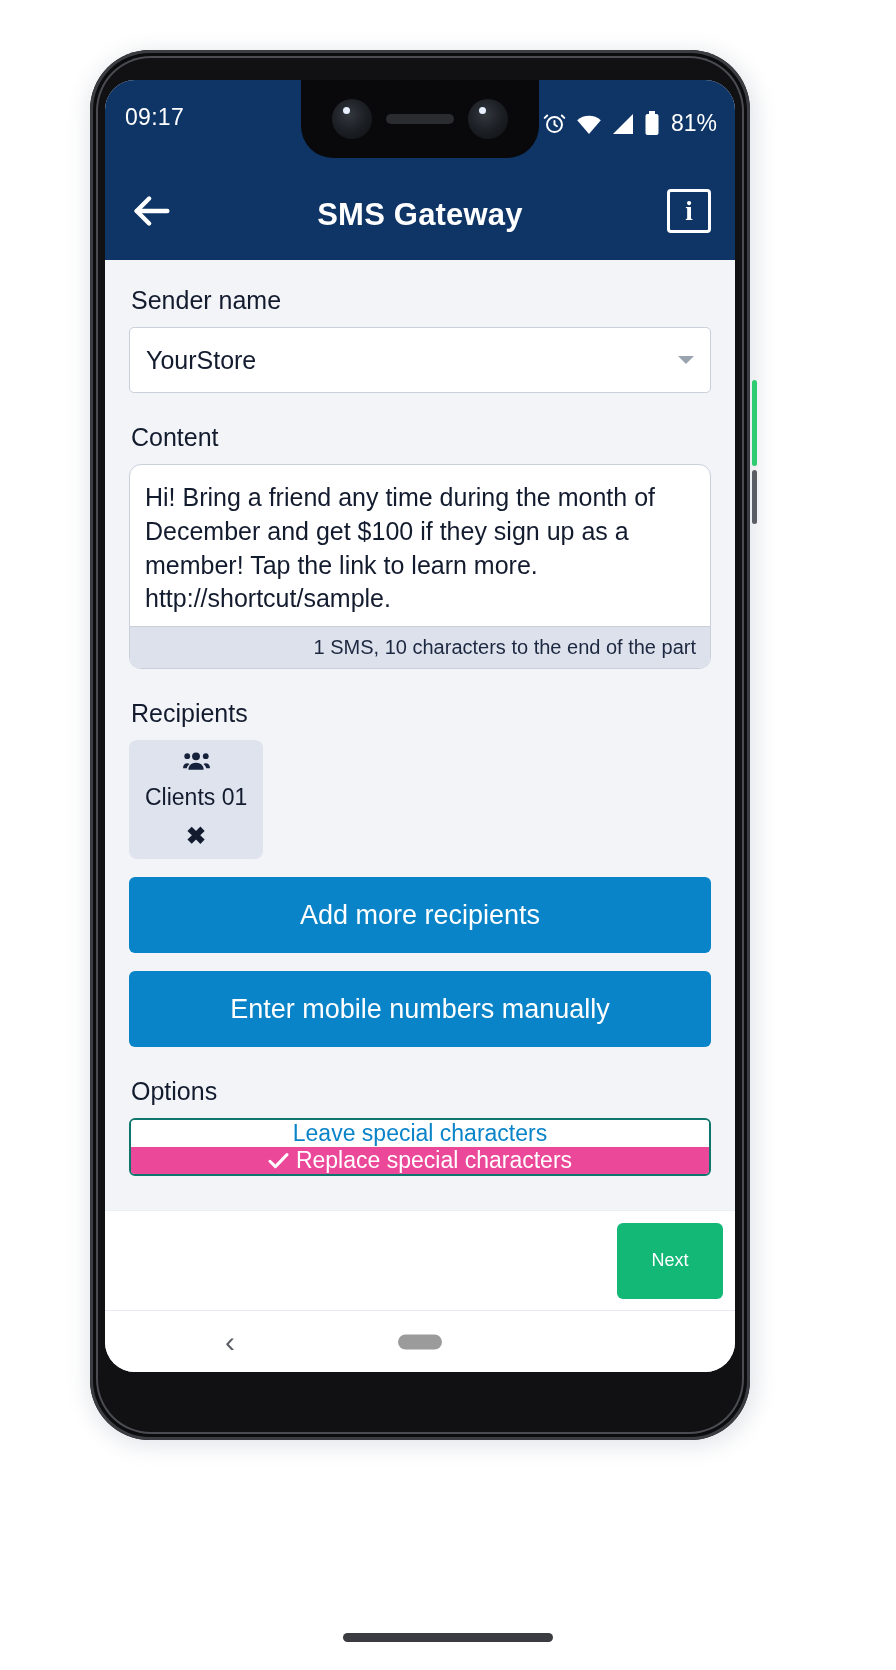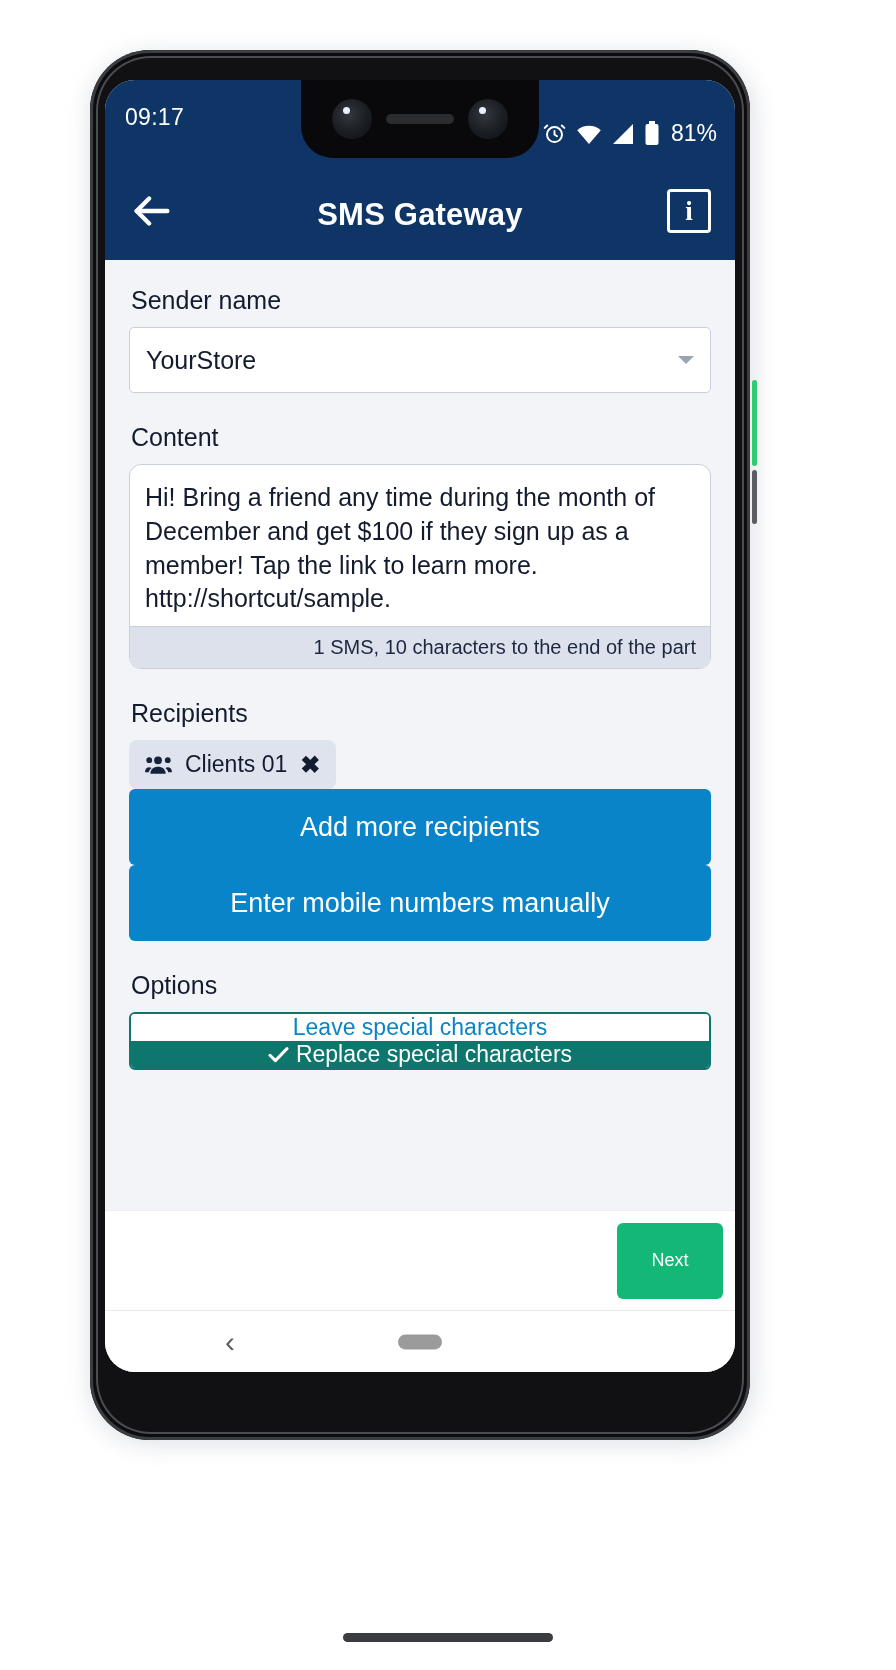--- a/index.html
+++ b/index.html
@@ -75,21 +75,21 @@
   }
   .status-time {
     position: absolute;
     left: 20px; top: 24px;
     font-size: 23px;
     font-weight: 500;
     letter-spacing: .3px;
   }
   .status-right {
     position: absolute;
-    right: 18px; top: 40px;
+    right: 18px; top: 30px;
     display: flex; align-items: center; gap: 9px;
   }
   .status-right .batt-pct {
     font-size: 23px; font-weight: 500; margin-left: 2px;
   }
   .ico { display: block; }
 
   
   .notch {
     position: absolute;
@@ -213,31 +213,32 @@
   
   .chips { display: flex; flex-wrap: wrap; gap: 10px; margin-top: 4px; }
   .chip {
     display: inline-flex; align-items: center; gap: 13px;
     background: #dfe3ee;
     border-radius: 8px;
     padding: 11px 16px;
     font-size: 23px;
     color: #131b2e;
     cursor: pointer;
+    flex-direction: column;
   }
   .chip-close {
     font-size: 24px; font-weight: bold; color: #131b2e;
     line-height: 1; cursor: pointer;
   }
 
   .btn-primary {
     display: block;
     width: 100%;
     height: 76px;
-    margin-top: 0;
+    margin-top: 18px;
     background: #0a84c8;
     color: #ffffff;
     border: none;
     border-radius: 6px;
     font-size: 27px;
     font-family: "Liberation Sans", sans-serif;
     font-weight: 500;
     cursor: pointer;
   }
 
@@ -257,21 +258,21 @@
     gap: 7px;
     font-size: 23px;
     background: #ffffff;
     color: #0a84c8;
     cursor: pointer;
     border: none;
     font-family: "Liberation Sans", sans-serif;
     font-weight: 500;
   }
   .toggle-btn.active {
-    background: #0f766e;
+    background: #ec4899;
     color: #ffffff;
   }
 
   
   .footer-bar {
     height: 100px;
     background: #ffffff;
     border-top: 1px solid #eceff4;
     display: flex; align-items: center; justify-content: flex-end;
     padding: 0 12px;

